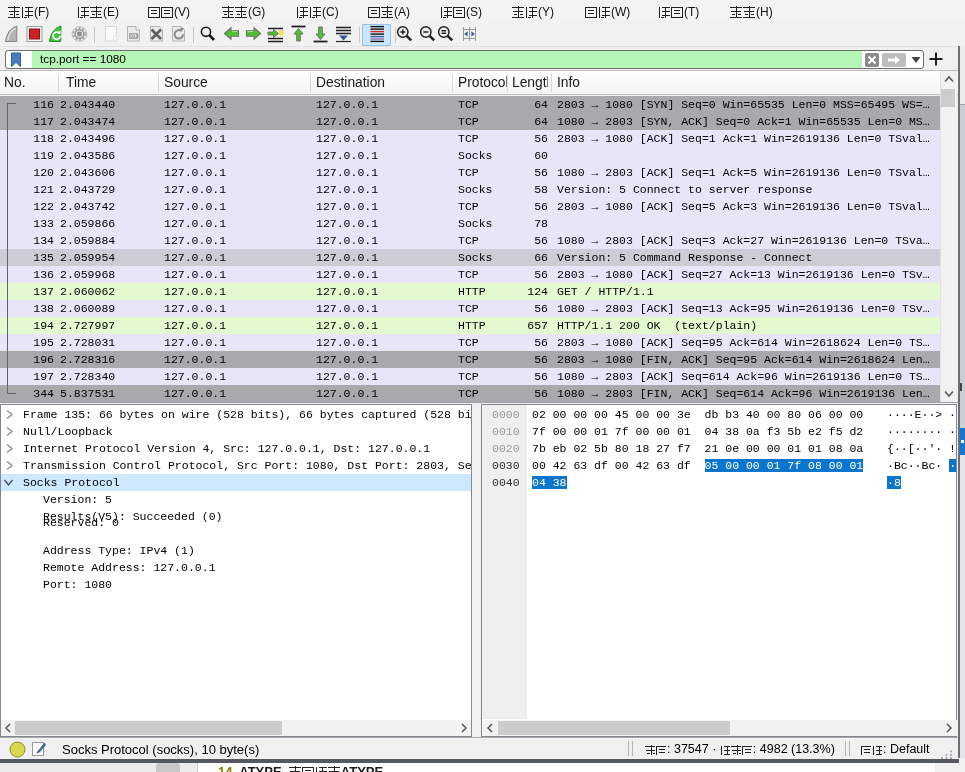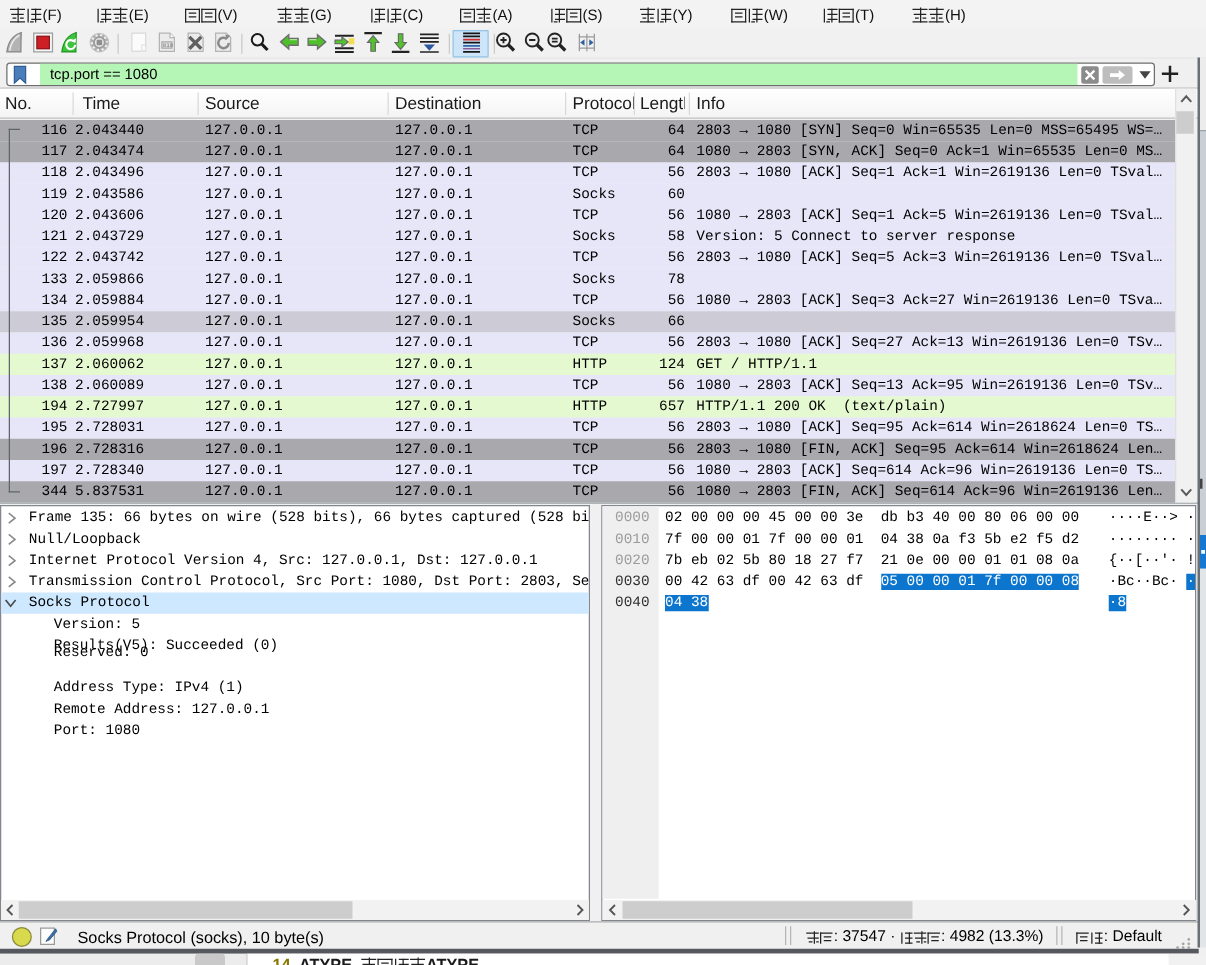--- a/index.html
+++ b/index.html
@@ -271,20 +271,21 @@
     <span class="c5">56</span>
     <span class="c6">1080 → 2803 [ACK] Seq=3 Ack=27 Win=2619136 Len=0 TSval=1070701 TS</span>
   </div>
 <div class="row" style="top:249px;background:#cccbd6">
     <span class="c0">135</span>
     <span class="c1">2.059954</span>
     <span class="c2">127.0.0.1</span>
     <span class="c3">127.0.0.1</span>
     <span class="c4">Socks</span>
     <span class="c5">66</span>
+    <span class="c6">Version: 5 Command Response - Connect</span>
   </div>
 <div class="row" style="top:266px;background:#e7e5f8">
     <span class="c0">136</span>
     <span class="c1">2.059968</span>
     <span class="c2">127.0.0.1</span>
     <span class="c3">127.0.0.1</span>
     <span class="c4">TCP</span>
     <span class="c5">56</span>
     <span class="c6">2803 → 1080 [ACK] Seq=27 Ack=13 Win=2619136 Len=0 TSval=1070701 T</span>
   </div>
@@ -403,21 +404,21 @@
 <div class="hx" style="left:492px;top:406px;color:#9b9b9b">0000</div>
 <div class="hx" style="left:532px;top:406px">02 00 00 00 45 00 00 3e  db b3 40 00 80 06 00 00</div>
 <div class="hx" style="left:887px;top:406px;width:69px;overflow:hidden">····E··&gt; ··@·····</div>
 <div class="hx" style="left:492px;top:423px;color:#9b9b9b">0010</div>
 <div class="hx" style="left:532px;top:423px">7f 00 00 01 7f 00 00 01  04 38 0a f3 5b e2 f5 d2</div>
 <div class="hx" style="left:887px;top:423px;width:69px;overflow:hidden">········ ·8··[···</div>
 <div class="hx" style="left:492px;top:440px;color:#9b9b9b">0020</div>
 <div class="hx" style="left:532px;top:440px">7b eb 02 5b 80 18 27 f7  21 0e 00 00 01 01 08 0a</div>
 <div class="hx" style="left:887px;top:440px;width:69px;overflow:hidden">{··[··'· !·······</div>
 <div class="hx" style="left:492px;top:457px;color:#303030">0030</div>
-<div class="hx" style="left:532px;top:457px">00 42 63 df 00 42 63 df  <span style="background:#0c76cf;color:#fff">05 00 00 01 7f 00 00 08</span></div>
+<div class="hx" style="left:532px;top:457px">00 42 63 df 00 42 63 df  <span style="background:#0c76cf;color:#fff">05 00 00 01 7f 08 00 01</span></div>
 <div class="hx" style="left:887px;top:457px;width:69px;overflow:hidden">·Bc··Bc· <span style="background:#0c76cf;color:#fff">········</span></div>
 <div class="hx" style="left:492px;top:474px;color:#303030">0040</div>
 <div class="hx" style="left:532px;top:474px"><span style="background:#0c76cf;color:#fff">04 38</span></div>
 <div class="hx" style="left:887px;top:474px"><span style="background:#0c76cf;color:#fff">·8</span></div>
 <div class="abs" style="left:482px;top:720px;width:475px;height:16px;background:#f2f2f2"></div>
 <svg class="abs" style="left:483px;top:720px" width="14" height="16" viewBox="0 0 14 16">
     <path d="M9 4 L5 8 L9 12" fill="none" stroke="#555" stroke-width="1.5"></path>
   </svg>
 <svg class="abs" style="left:942px;top:720px" width="14" height="16" viewBox="0 0 14 16">
     <path d="M5 4 L9 8 L5 12" fill="none" stroke="#555" stroke-width="1.5"></path>

